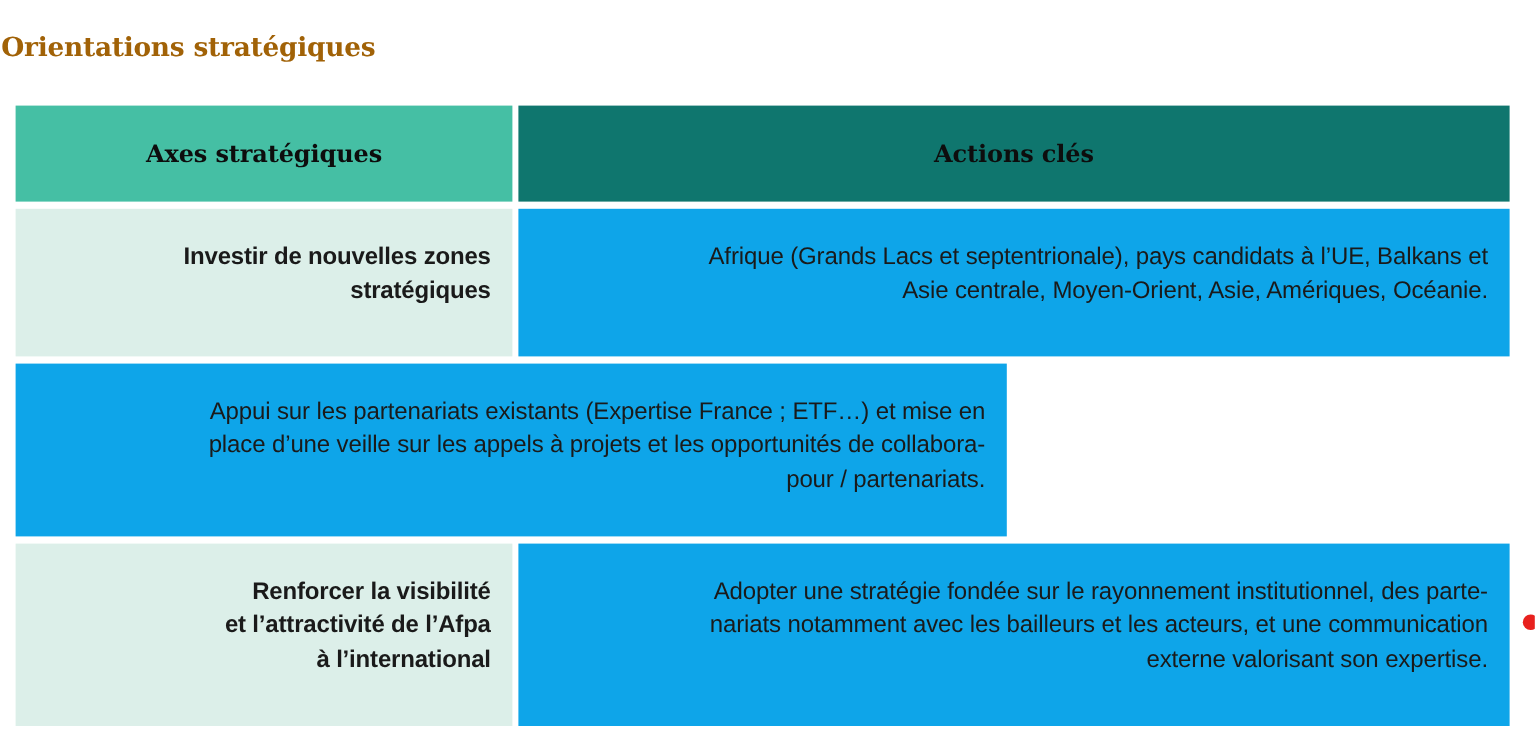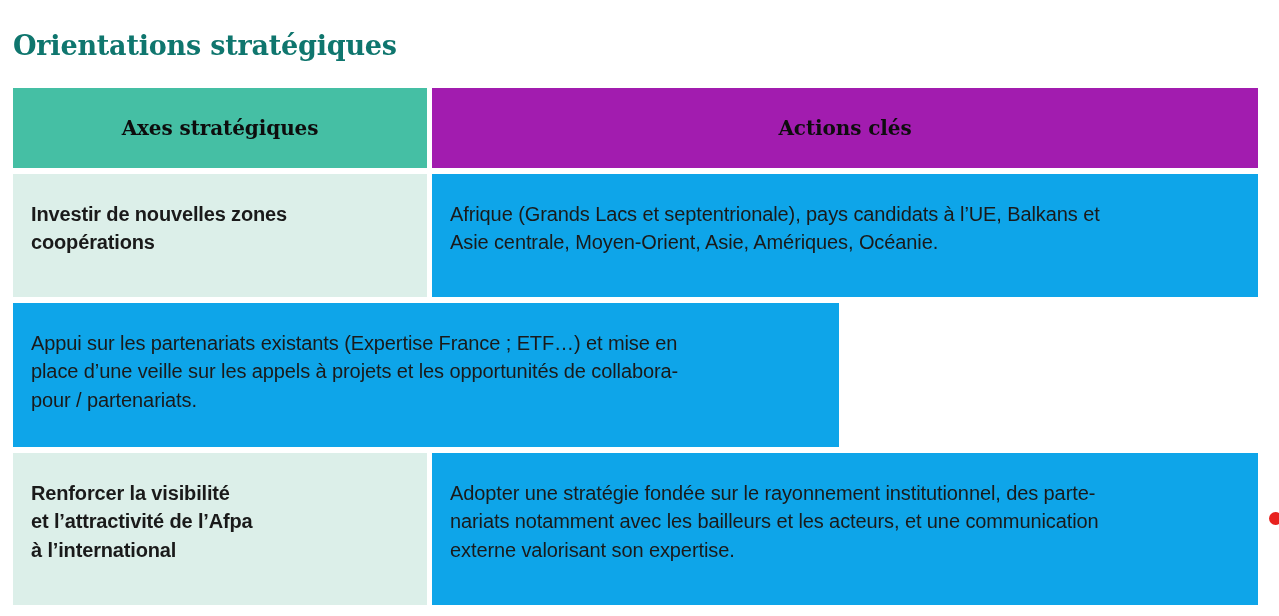--- a/index.html
+++ b/index.html
@@ -12,36 +12,37 @@
     height: 616px;
     position: relative;
     overflow: hidden;
     font-family: "Liberation Sans", sans-serif;
     -webkit-font-smoothing: antialiased;
   }
 
   
   .page-title {
     position: absolute;
-    left: 13px;
+    left: 1px;
     top: 12px;
     font-family: "DejaVu Serif", serif;
     font-weight: bold;
-    font-size: 27px;
+    font-size: 22px;
     letter-spacing: -0.2px;
-    color: #0f766e;
+    color: #a16207;
     white-space: nowrap;
   }
 
   
   .strategy-table {
     position: absolute;
     left: 13px;
     top: 88px;
     width: 1245px;
+    text-align: right;
   }
 
   .table-row {
     display: flex;
     gap: 5px;
     margin-bottom: 6px;
   }
 
   .col-axes {
     width: 414px;
@@ -63,21 +64,21 @@
     font-family: "DejaVu Serif", serif;
     font-weight: bold;
     font-size: 20px;
     color: #0d0d0d;
     letter-spacing: -0.1px;
   }
   .head-axes {
     background: #45bfa4;
   }
   .head-actions {
-    background: #a21caf;
+    background: #0f766e;
   }
 
   
   .body-cell {
     padding: 26px 18px 14px 18px;
     box-sizing: border-box;
     font-size: 20px;
     line-height: 1.42;
     color: #1a1a1a;
   }
@@ -118,21 +119,21 @@
 <div class="strategy-table">
 
   <div class="table-row header-row">
     <div class="col-axes head-cell head-axes">Axes stratégiques</div>
     <div class="col-actions head-cell head-actions">Actions clés</div>
   </div>
 
   <div class="table-row row-1">
     <div class="col-axes body-cell cell-axes">
       <span class="axes-line">Investir de nouvelles zones</span>
-      <span class="axes-line">coopérations</span>
+      <span class="axes-line">stratégiques</span>
     </div>
     <div class="col-actions body-cell cell-actions">
       <span class="axes-line">Afrique (Grands Lacs et septentrionale), pays candidats à l’UE, Balkans et</span>
       <span class="axes-line">Asie centrale, Moyen-Orient, Asie, Amériques, Océanie.</span>
     </div>
   </div>
 
   <div class="table-row row-2">
     <div class="col-actions body-cell cell-actions">
       <span class="axes-line">Appui sur les partenariats existants (Expertise France ; ETF…) et mise en</span>

